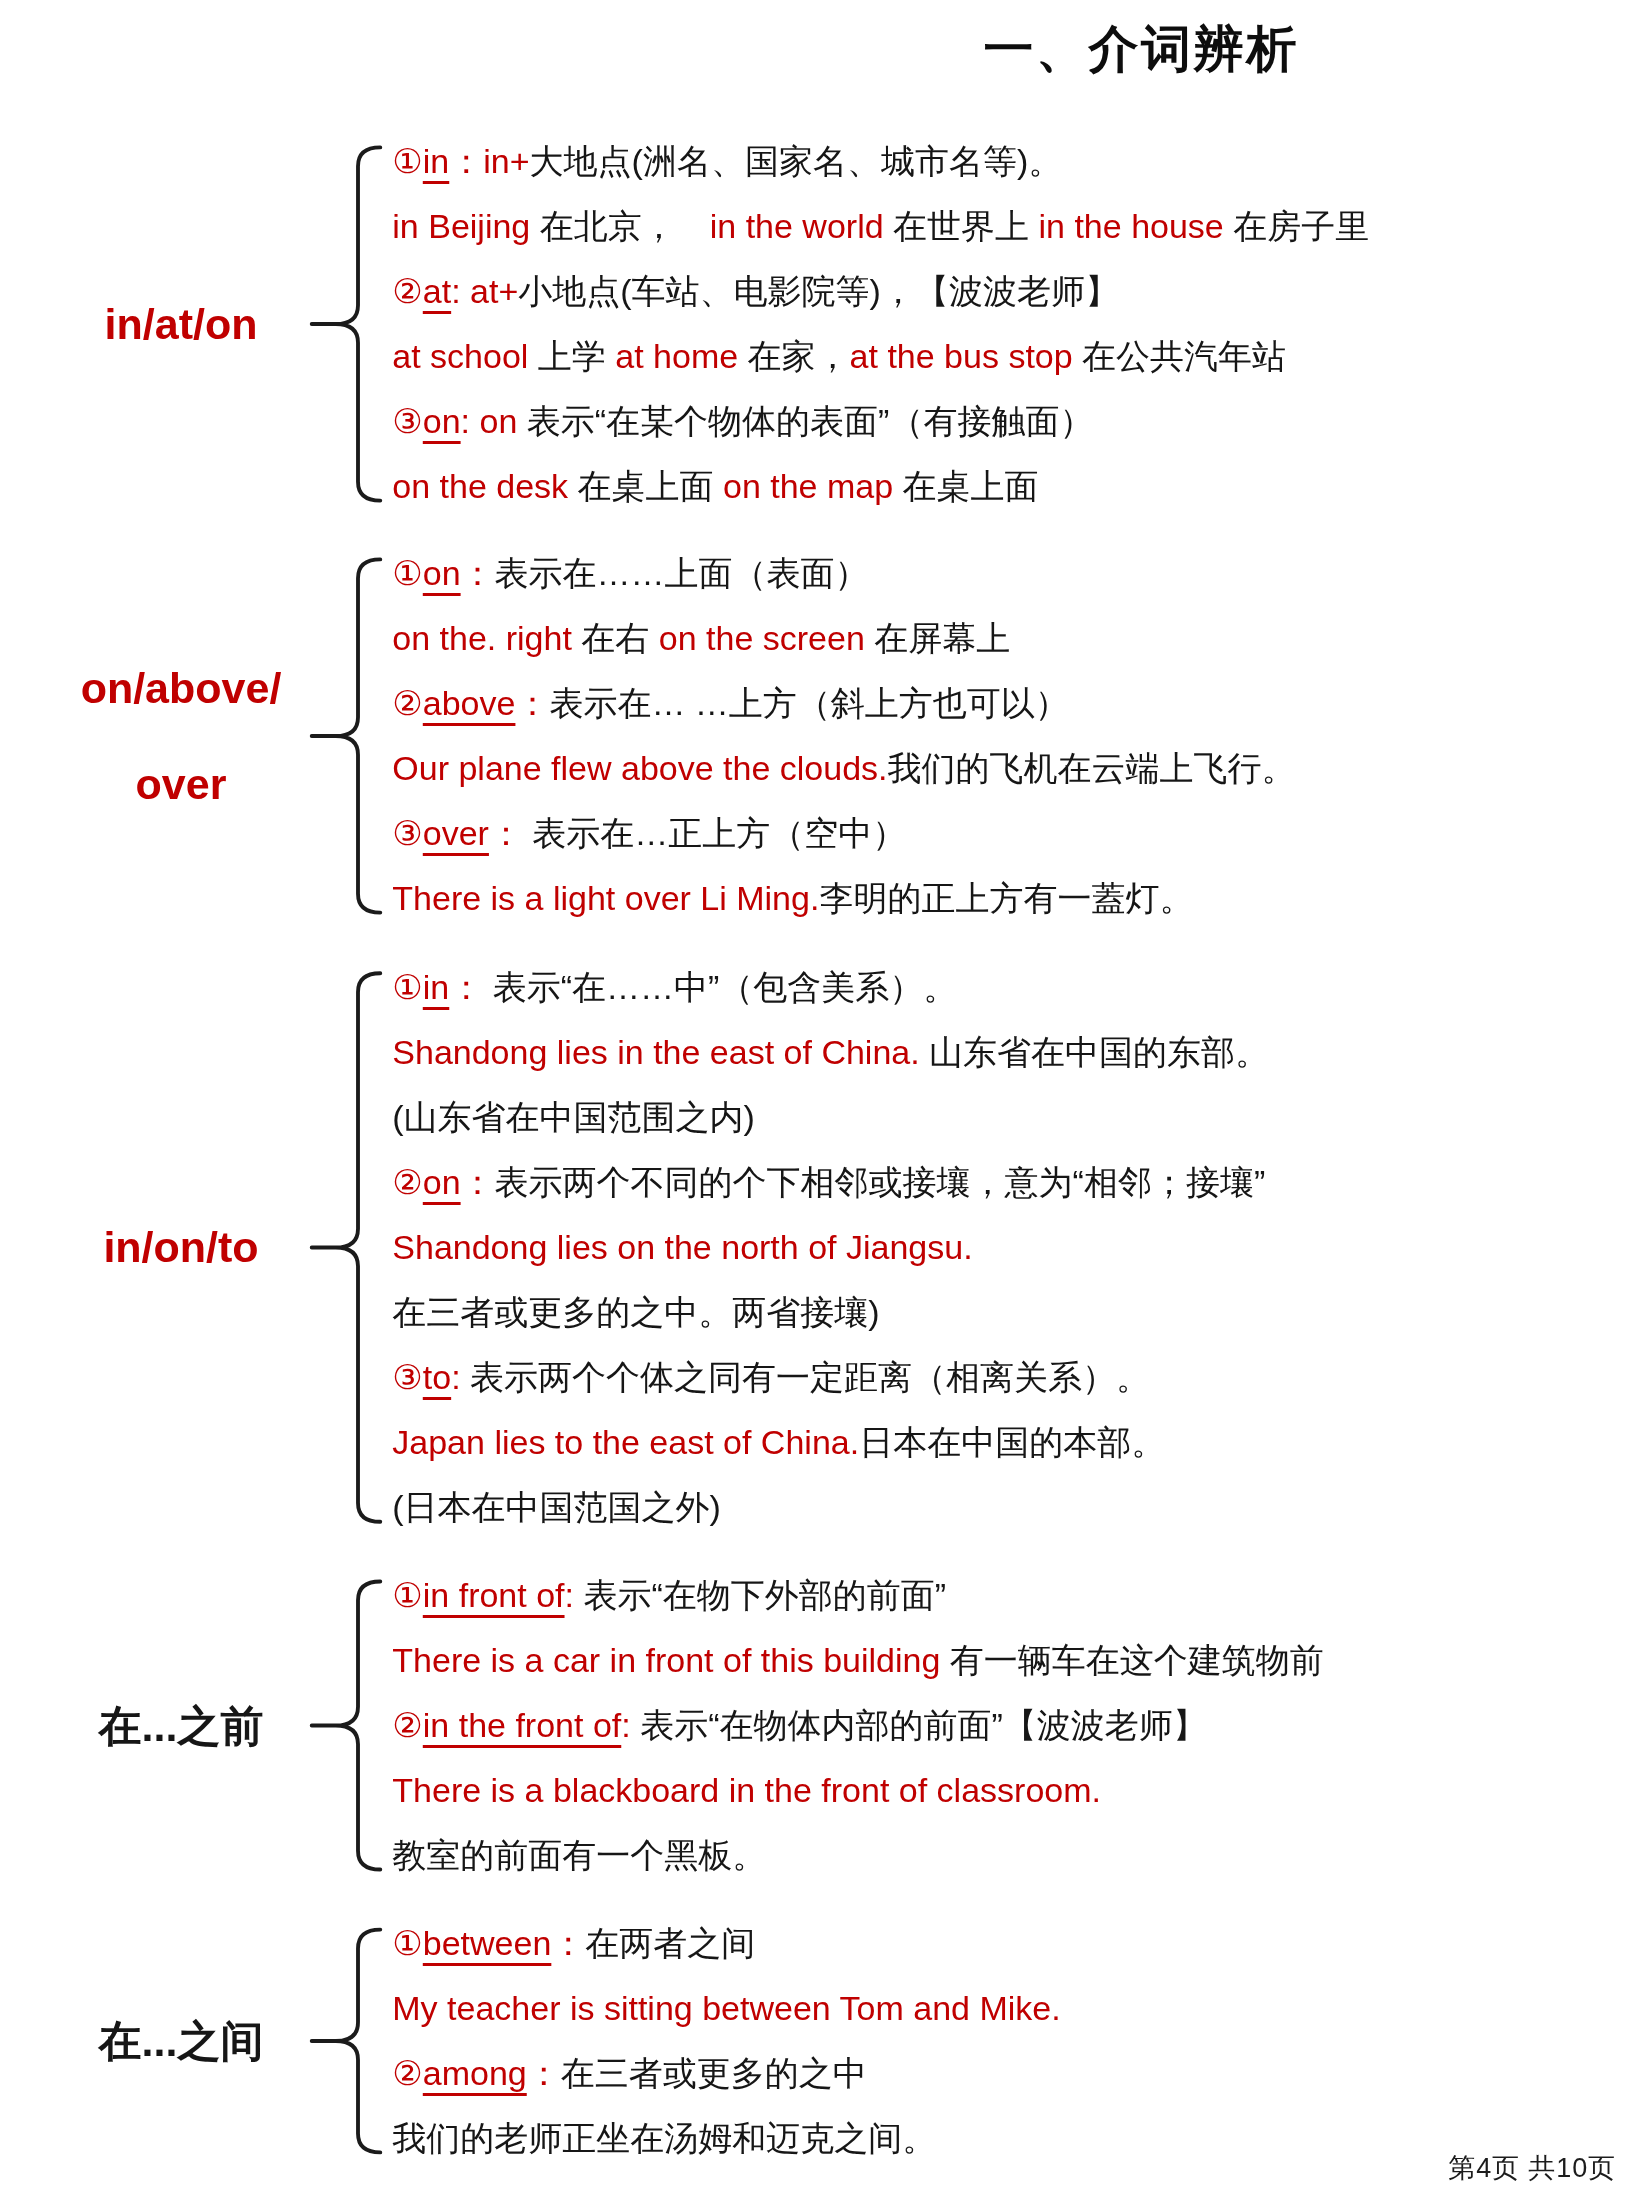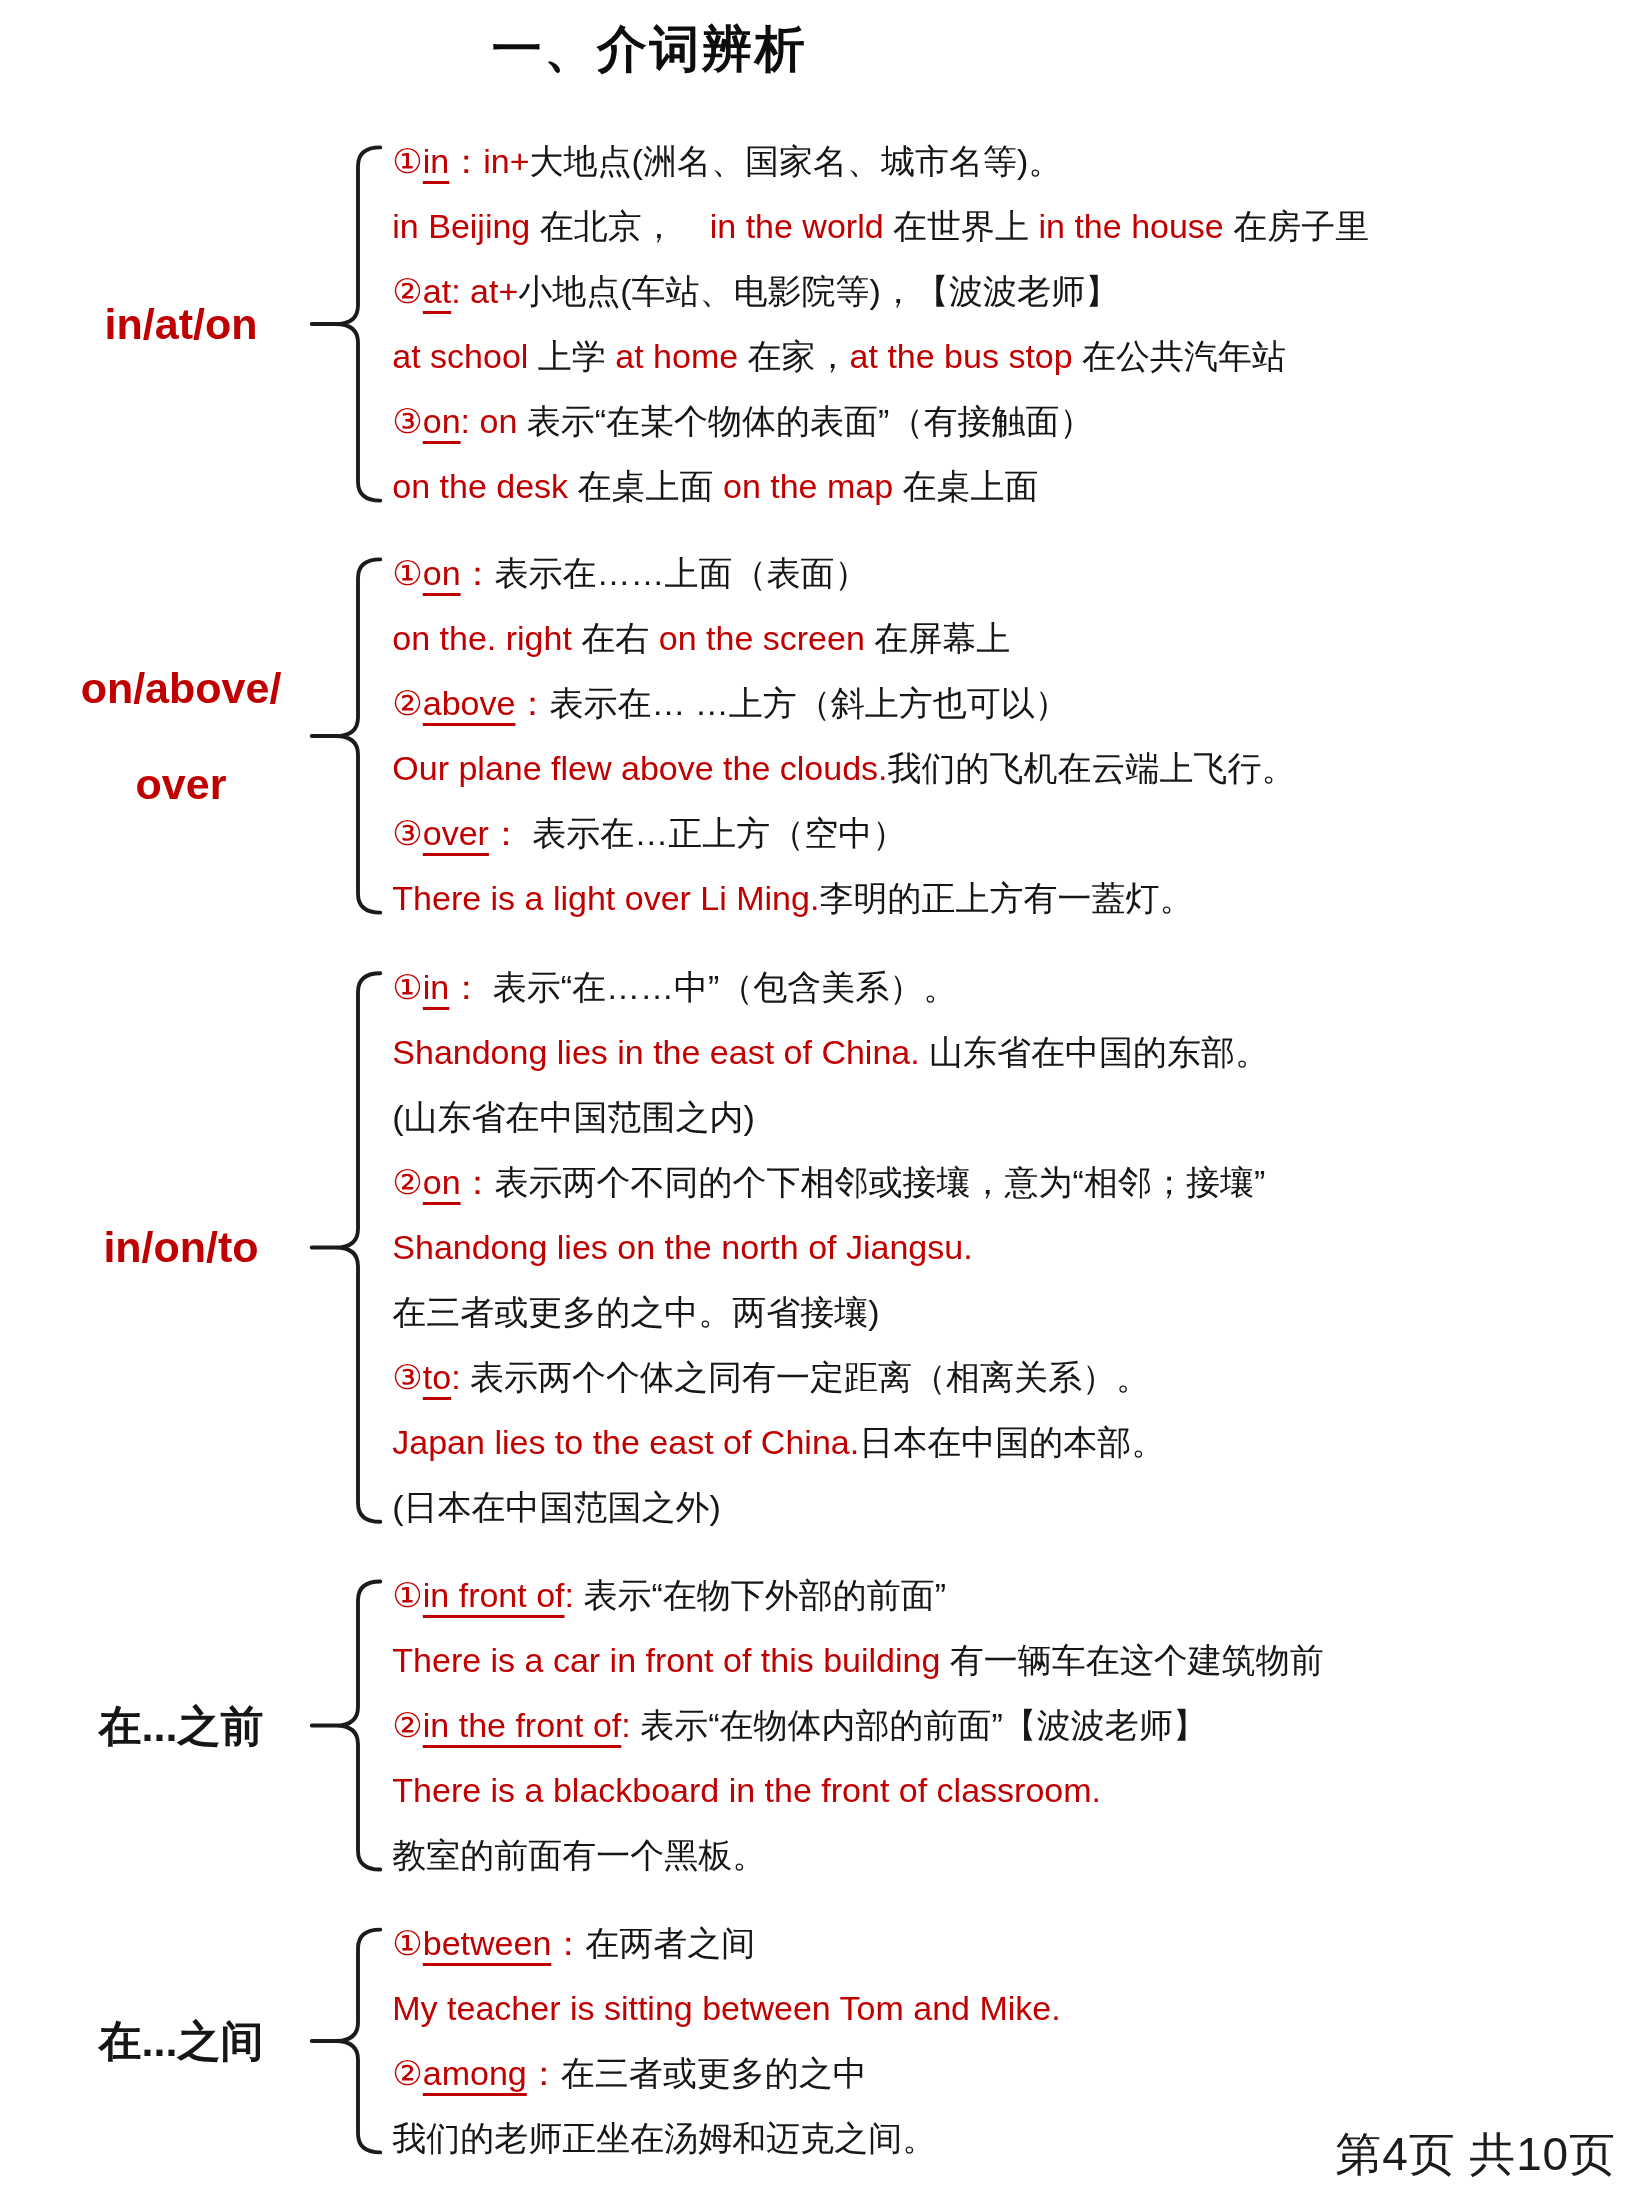--- a/index.html
+++ b/index.html
@@ -3,42 +3,42 @@
 <meta charset="utf-8">
 <style>
   :root{ --red:#c00000; --ink:#161616; }
   html,body{margin:0;padding:0;background:#ffffff;}
   .page{
     position:relative; width:1652px; height:2203px; background:#fff;
     font-family:"Liberation Sans","DejaVu Sans",sans-serif; overflow:hidden;
   }
   .title{
     width:1299px; padding-top:15.5px; height:67px;
-    text-align:center; font-size:50px; font-weight:800; color:#0d0d0d;
+    text-align:right; font-size:50px; font-weight:800; color:#0d0d0d;
     letter-spacing:2.6px;
   }
   .sections{ margin-top:45px; }
   .section{ display:flex; align-items:center; margin:0 0 20.6px 52px; }
   .label{
     width:258px; flex:none; text-align:center;
     font-size:43px; font-weight:800; line-height:96px; color:var(--ink);
   }
   .label.red-label{ color:var(--red);text-align:center; }
   .brace{ width:72px; flex:none; align-self:stretch; overflow:visible; }
   .content{
     padding-left:10.3px; font-size:34px; font-weight:400; line-height:65px;
     color:var(--ink); white-space:nowrap;
   }
   .line span{ white-space:pre-wrap; }
   .red{ color:var(--red); }
   .blk{ color:var(--ink); }
   .und{ text-decoration:underline; text-decoration-thickness:3.4px; text-underline-offset:7.7px; }
   .footer{
     position:absolute; right:36px; bottom:17px;
-    font-size:46px; font-weight:400; color:#1c1c1c; letter-spacing:0.9px;
+    font-size:27px; font-weight:400; color:#1c1c1c; letter-spacing:0.9px;
   }
 </style>
 </head>
 <body>
 
 <div class="page">
 
   <div class="title">一、介词辨析</div>
 
   <div class="sections">

